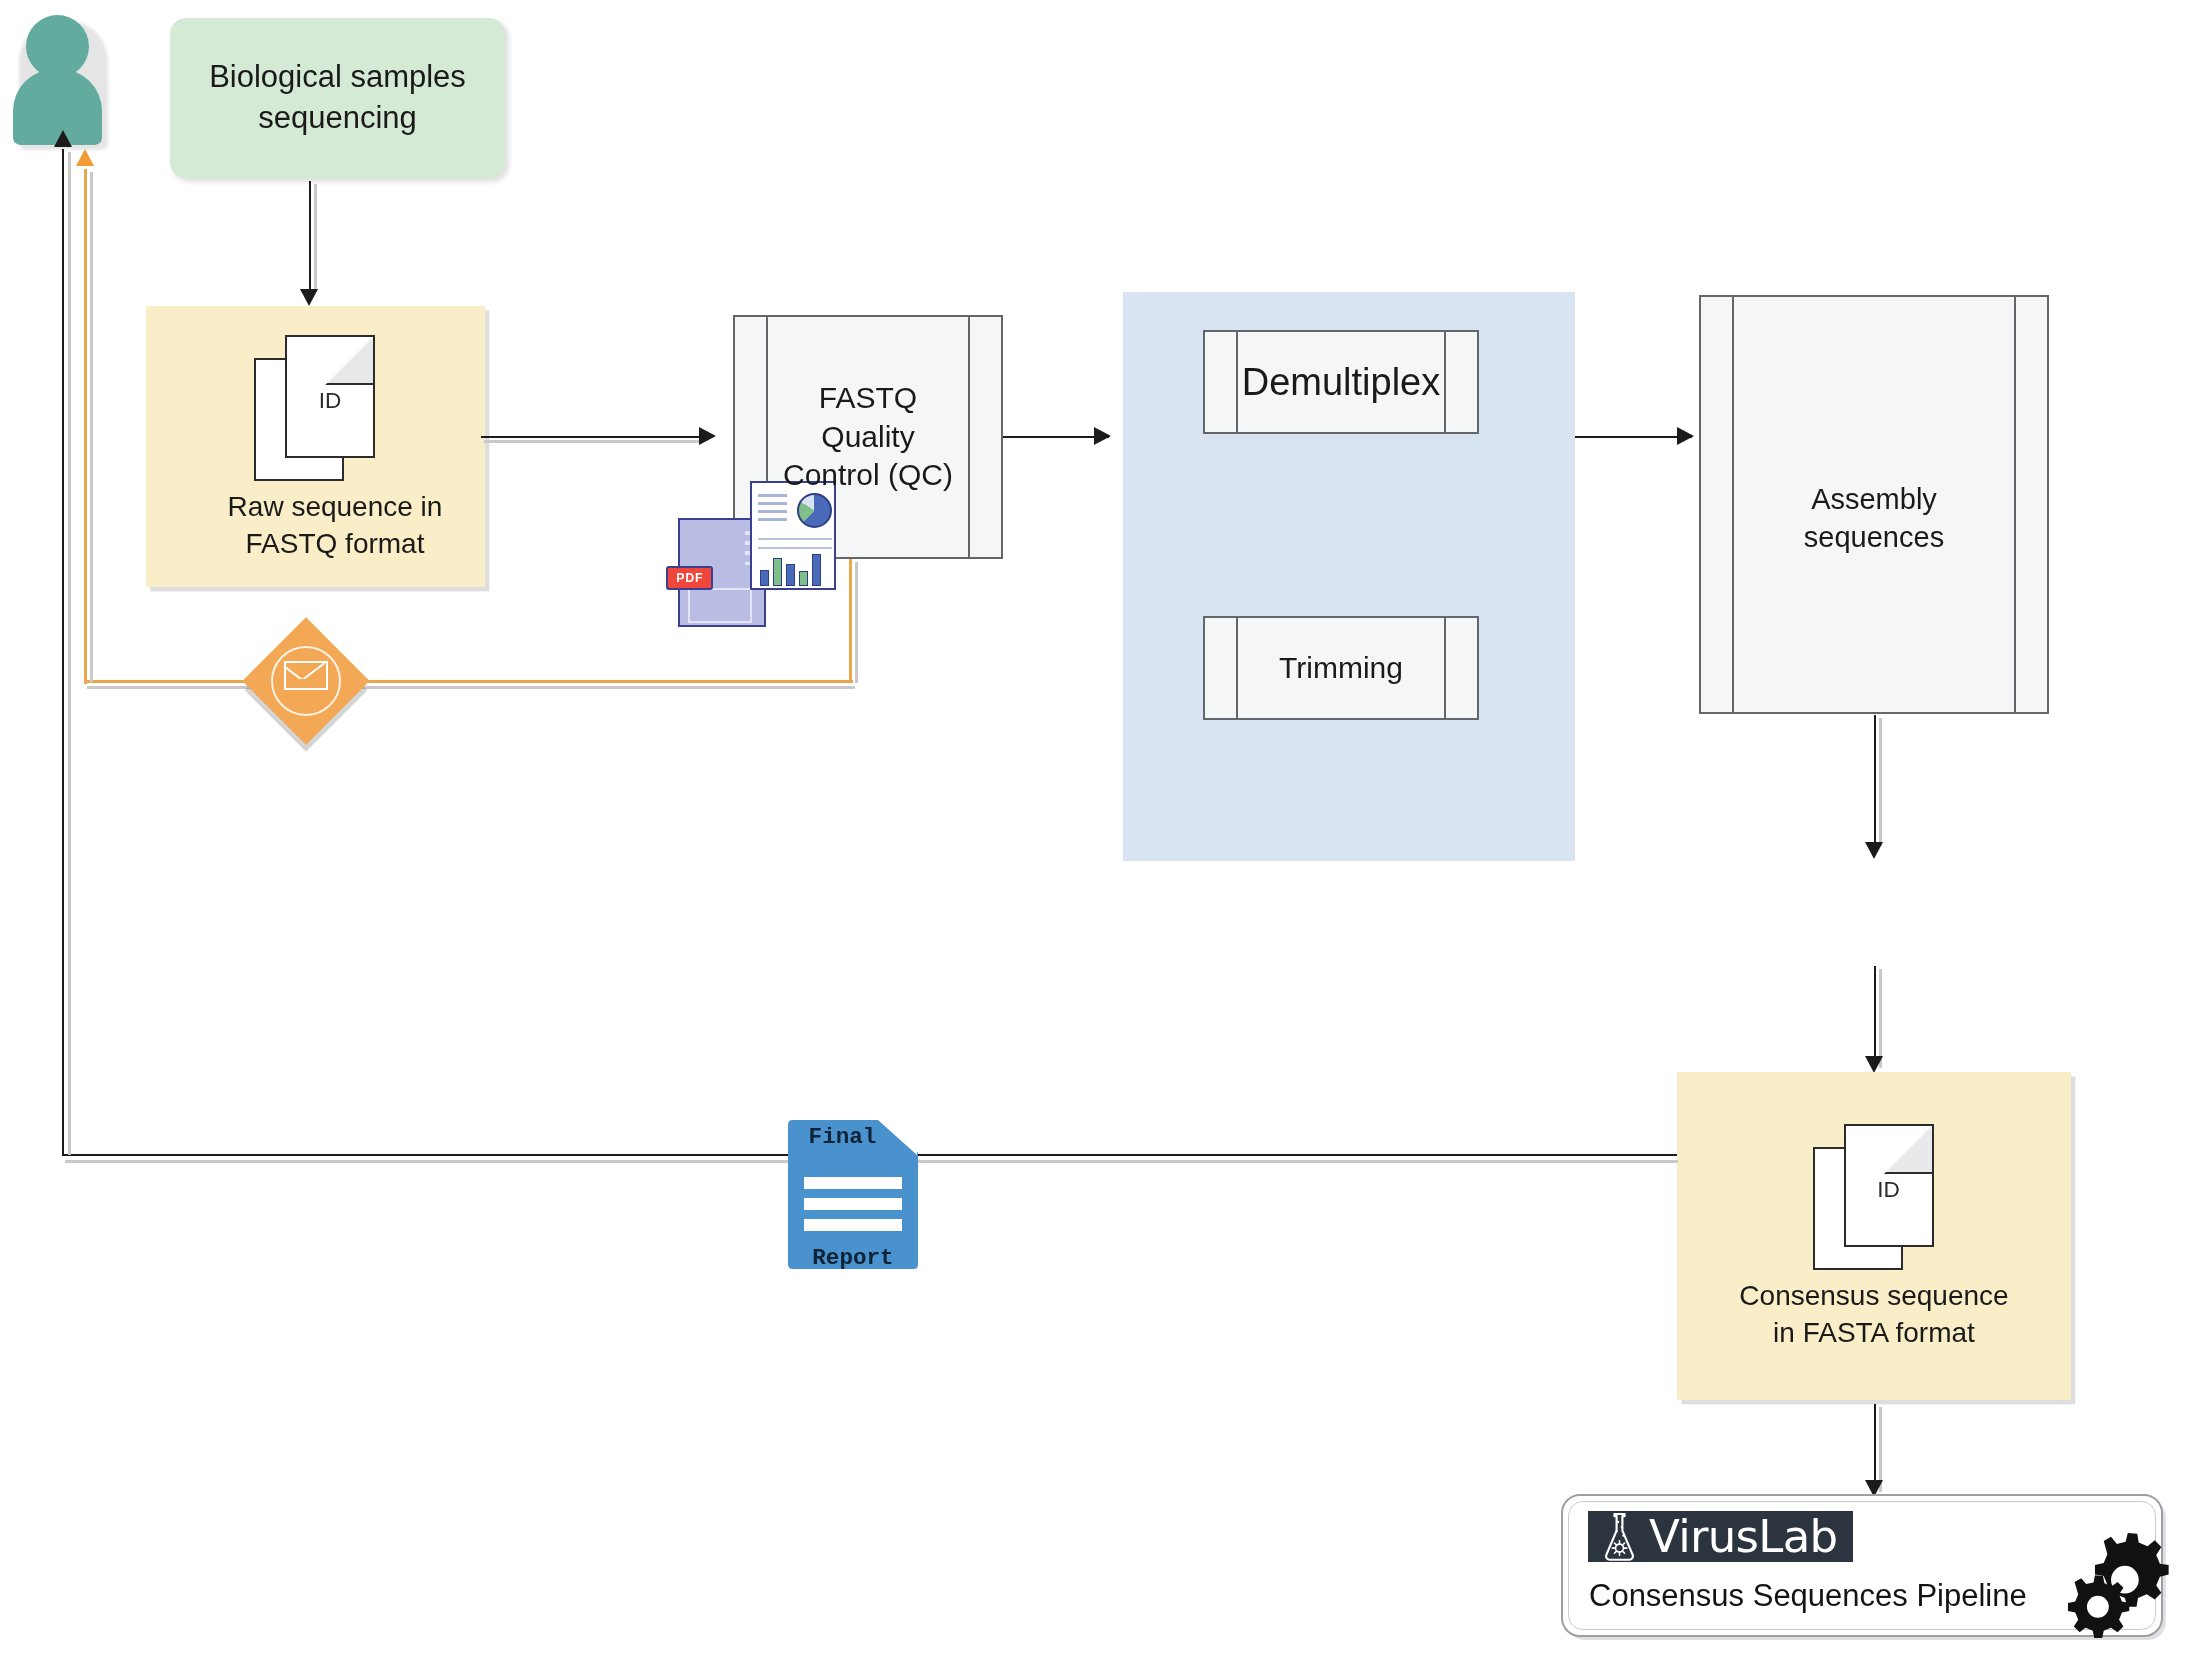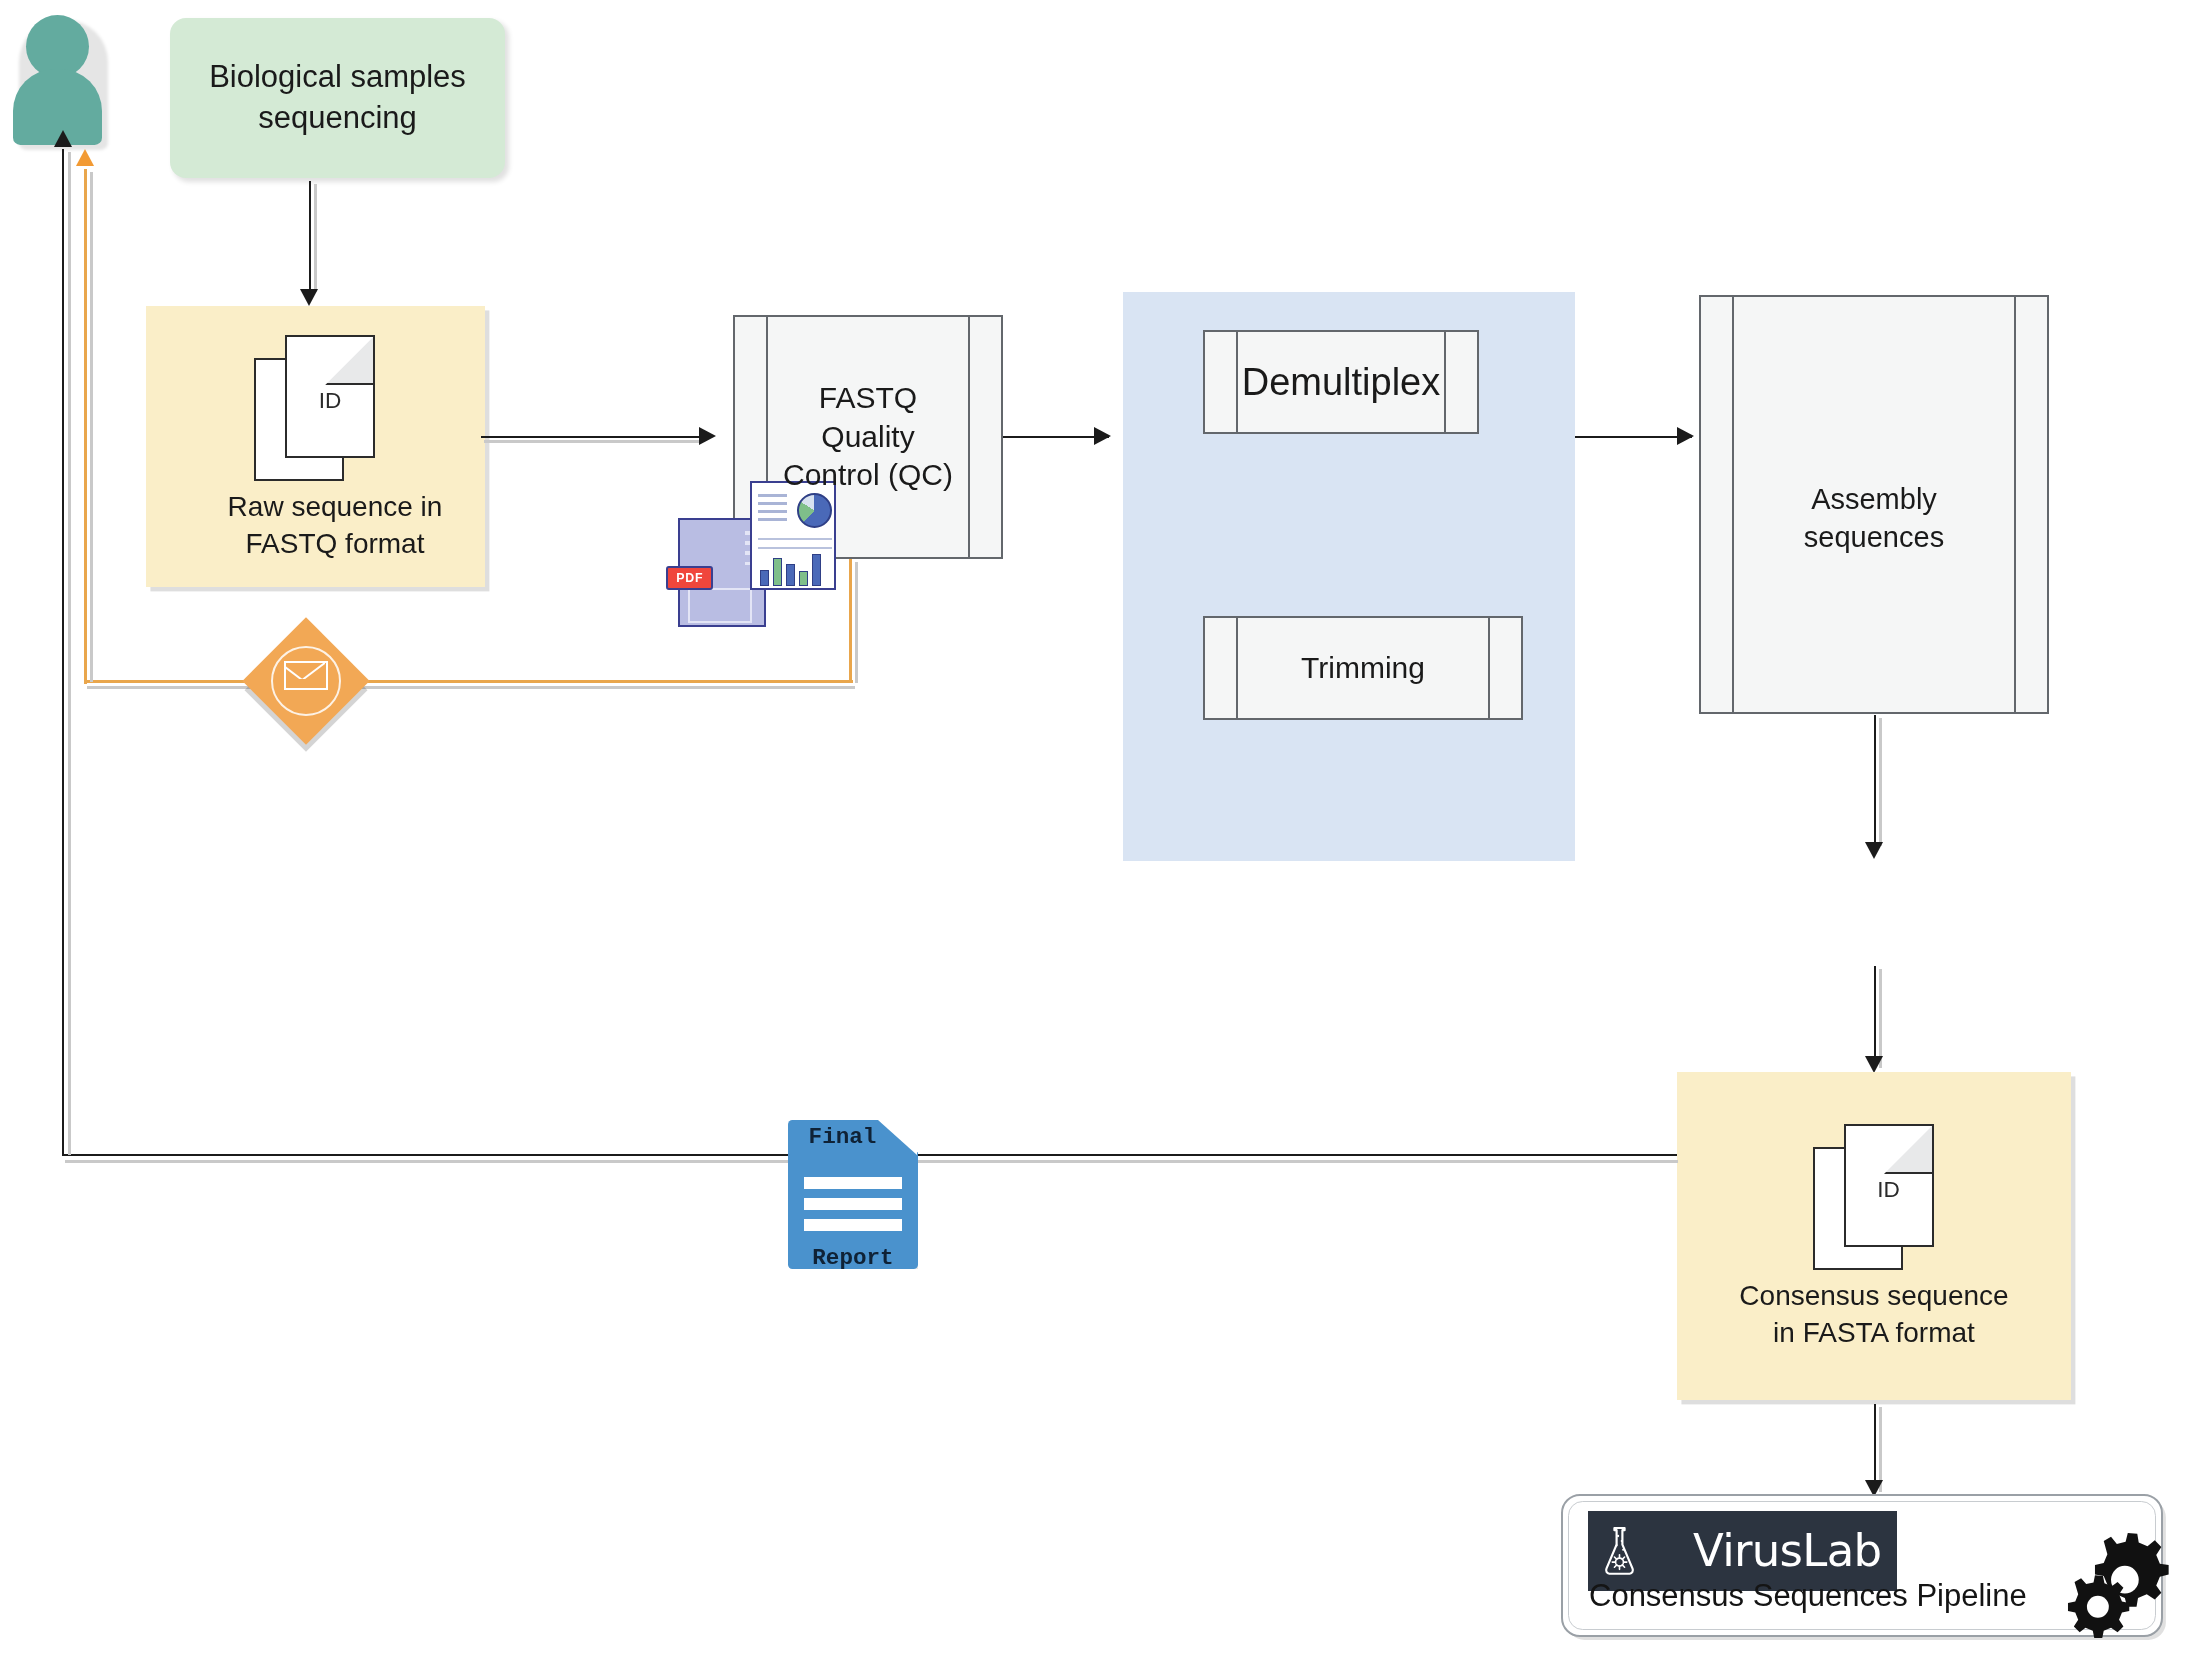--- a/index.html
+++ b/index.html
@@ -215,22 +215,22 @@
     position:absolute;
     border:2.2px solid #9aa0a6;
     border-radius:19px;
     background:#ffffff;
     box-shadow:4.4px 4.4px 0 -1.5px rgba(0,0,0,0.12);
   }
   .vlwrap .inner{
     position:absolute;inset:5.1px;border:1.5px solid #c8ccd0;border-radius:14.6px;
   }
   .vl-logo{
-    position:absolute;left:25px;top:14.6px;height:80px;
-    background:#2c3440;display:flex;align-items:center;padding:0 16px 0 8.8px;gap:44px;
+    position:absolute;left:25px;top:14.6px;height:51px;
+    background:#2c3440;display:flex;align-items:center;padding:0 16px 0 8.8px;
   }
   .vl-flask{position:relative;width:45px;height:51px;margin-right:7.3px;}
   .vl-flask svg{position:absolute;left:0;top:0;}
   .vl-name{
     color:#ffffff;font-size:45px;line-height:1;letter-spacing:-0.7px;
     font-family:"DejaVu Sans", sans-serif;
   }
   .vl-sub{
     position:absolute;left:26px;top:82px;font-size:31px;color:#141414;
     white-space:nowrap;
@@ -328,21 +328,21 @@
     <div class="env-rect"></div>
     <div class="env-flap"></div>
   </div>
 
   <div class="bluebox" style="left:1123px;top:292px;width:452px;height:569px;"></div>
 
   <div class="proc" style="left:1203px;top:330px;width:276px;height:104px;font-size:38px;">
     <span class="txt">Demultiplex</span>
   </div>
 
-  <div class="proc" style="left:1203px;top:616px;width:320px;height:104px;font-size:30px;">
+  <div class="proc" style="left:1203px;top:616px;width:276px;height:104px;font-size:30px;">
     <span class="txt">Trimming</span>
   </div>
 
   <div class="hline" style="left:1575px;top:436px;width:117px;"></div>
   <div class="arrowR" style="left:1677px;top:427px;"></div>
 
   <div class="proc" style="left:1699px;top:295px;width:350px;height:419px;font-size:29px;flex-direction:column;">
     <span class="txt lbl" style="margin-top:28px;">Assembly
 sequences</span>
   </div>

